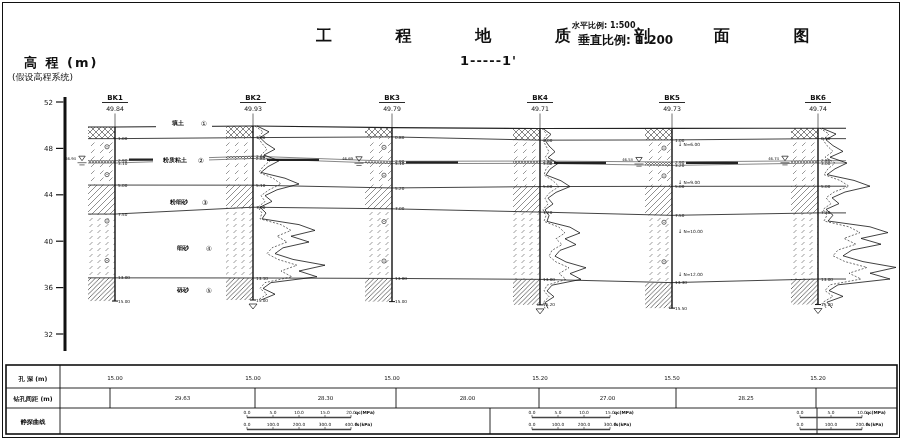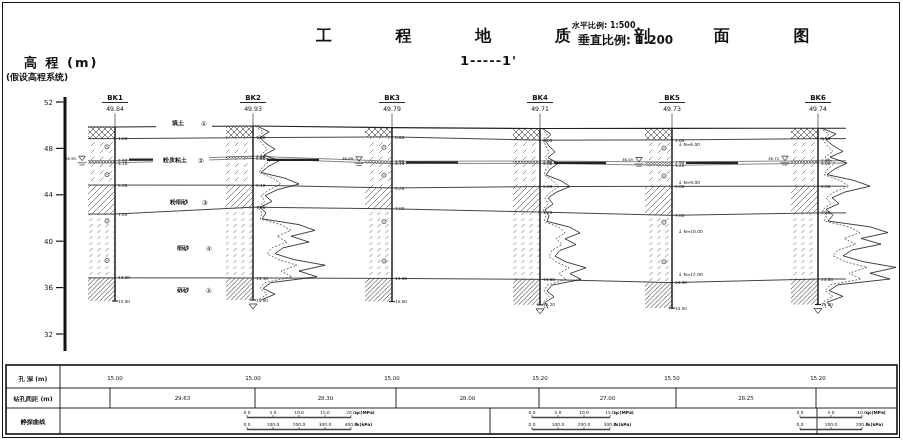--- a/index.html
+++ b/index.html
@@ -5,21 +5,21 @@
   html,body{margin:0;padding:0;background:#fff;}
   #page{position:relative;width:903px;height:440px;background:#fff;overflow:hidden;
         font-family:"DejaVu Sans",sans-serif;color:#111;}
   #frame{position:absolute;left:2px;top:2px;right:3px;bottom:2px;border:1.6px solid #111;}
   .abs{position:absolute;white-space:nowrap;}
   #title{left:316px;top:26px;font-size:16px;font-weight:bold;letter-spacing:29px;color:#111;}
   #sectlabel{left:460px;top:53px;font-size:13px;font-weight:bold;letter-spacing:1px;text-align:center;}
   #scaleh{left:572px;top:20px;font-size:8px;font-weight:bold;}
   #scalev{left:578px;top:32px;font-size:12px;font-weight:bold;}
   #axtitle{left:24px;top:54px;font-size:13px;font-weight:bold;letter-spacing:2px;}
-  #axsub{left:6px;top:71px;font-size:9px;font-weight:bold;}
+  #axsub{left:12px;top:71px;font-size:9px;font-weight:normal;}
   svg{position:absolute;left:0;top:0;}
   svg text{font-family:"DejaVu Sans",sans-serif;fill:#111;}
 </style>
 </head>
 <body>
 
 <div id="page">
   <div id="frame"></div>
 
   <div class="abs" id="title">工 程 地 质 剖 面 图</div>

